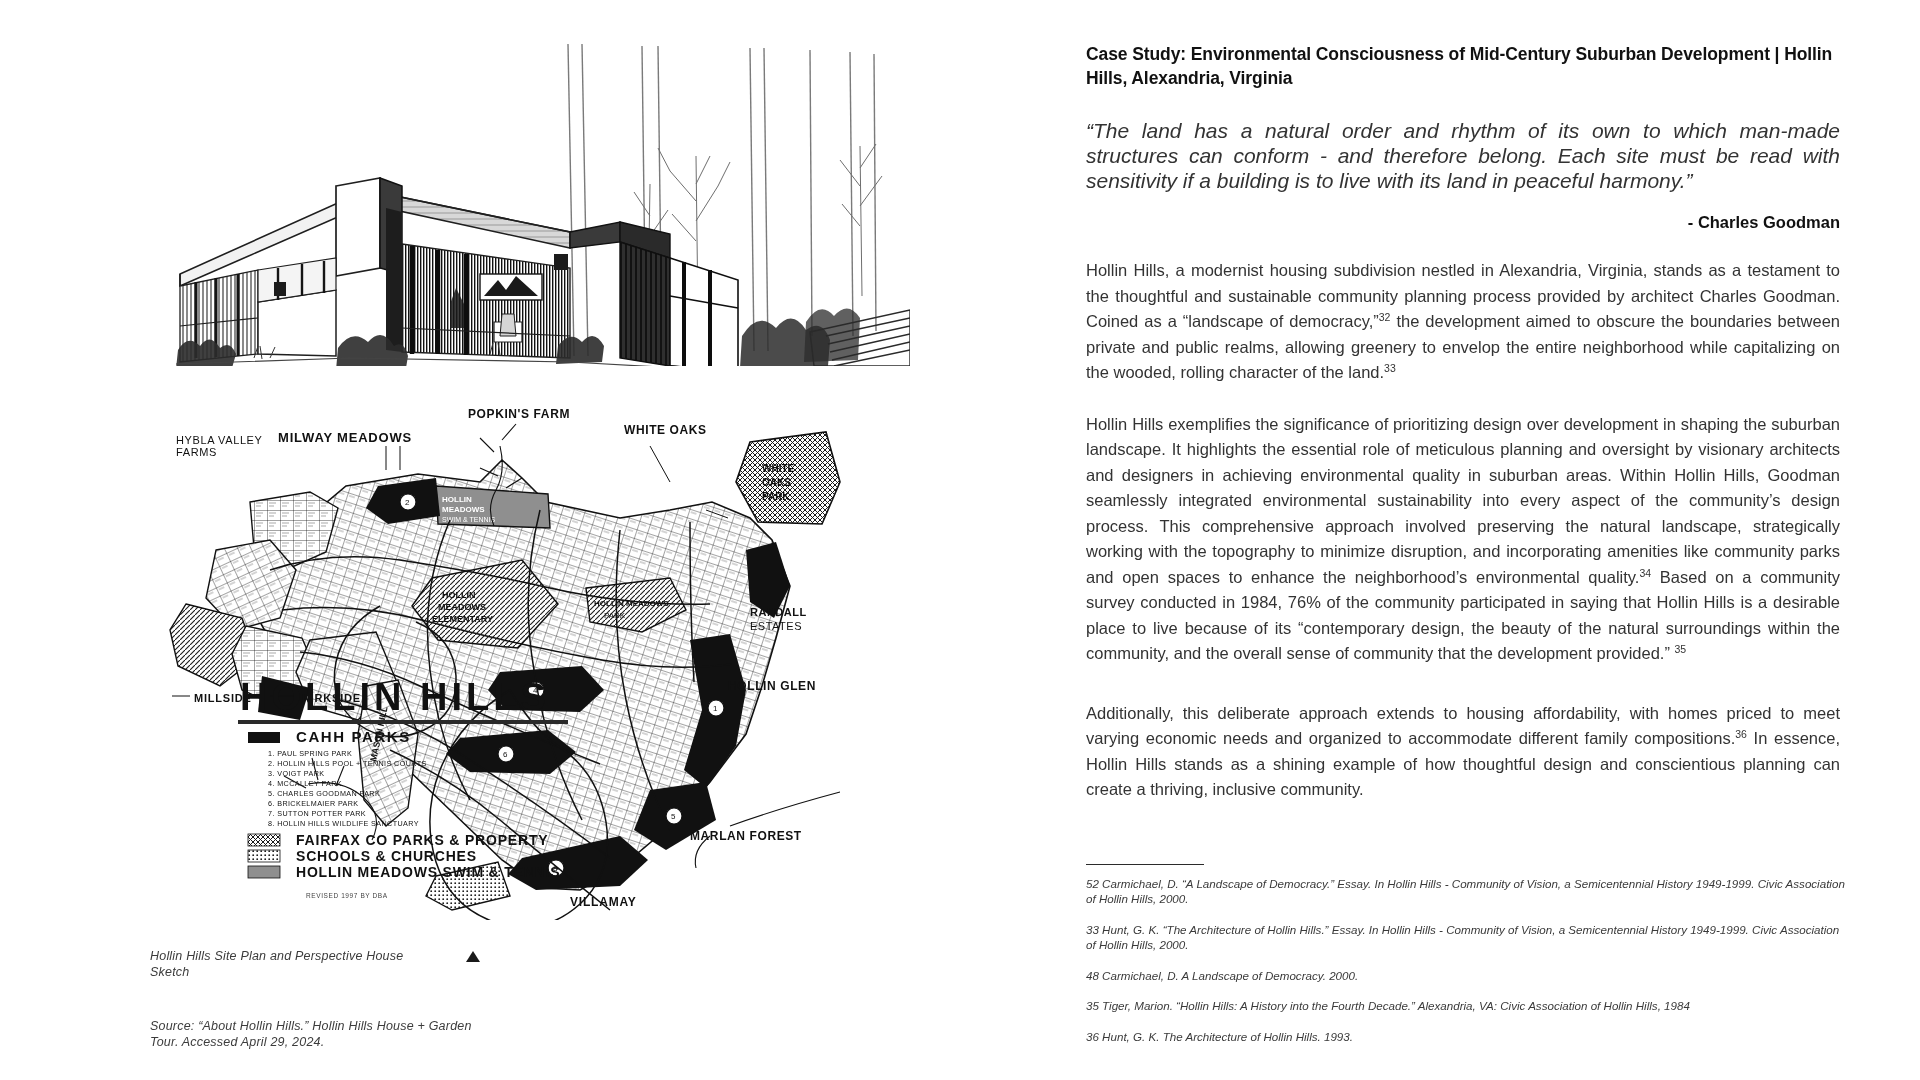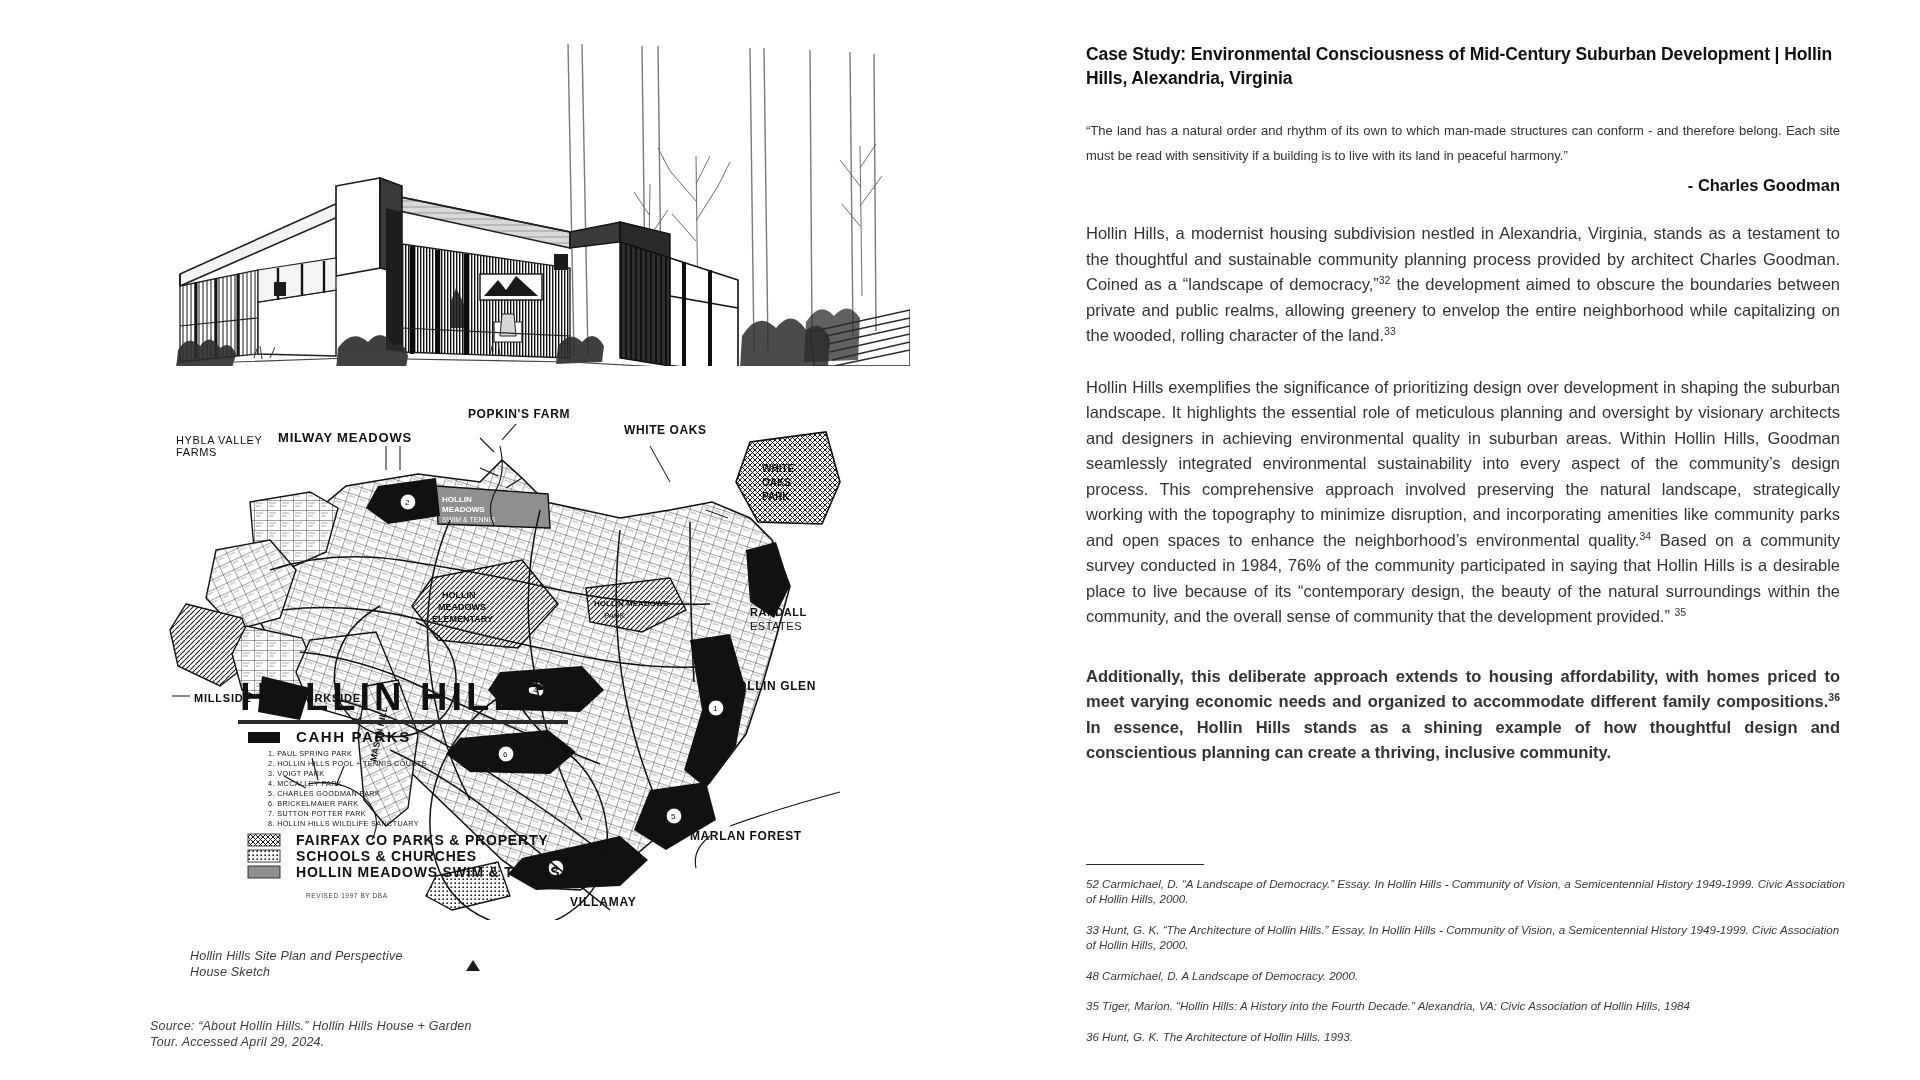--- a/index.html
+++ b/index.html
@@ -32,21 +32,21 @@
     left: 150px; top: 948px;
     width: 330px;
   }
   .caption-line {
     font-style: italic;
     font-size: 12.5px;
     line-height: 16px;
     color: #3c3c3c;
     letter-spacing: .2px;
   }
-  .caption-title-row { display: flex; align-items: center; gap: 24px; margin-left: 40px; }
+  .caption-title-row { display: flex; align-items: flex-start; gap: 24px; }
   .caption-title-row .cap-txt { flex: 1; }
   .up-triangle {
     width: 0; height: 0;
     border-left: 7px solid transparent;
     border-right: 7px solid transparent;
     border-bottom: 11px solid #1a1a1a;
     margin-top: 3px;
     flex: 0 0 auto;
   }
   .caption-source { margin-top: 38px; }
@@ -60,40 +60,41 @@
   }
   .doc-title {
     font-size: 17.5px;
     font-weight: bold;
     line-height: 24px;
     color: #111111;
     letter-spacing: -0.1px;
   }
   .pull-quote {
     margin-top: 28px;
-    font-size: 13px;
+    font-style: italic;
+    font-size: 21px;
     line-height: 25px;
     color: #333333;
     text-align: justify;
   }
   .quote-attrib {
-    margin-top: 8px;
+    margin-top: 20px;
     text-align: right;
     font-weight: bold;
     font-size: 16.5px;
     color: #111111;
   }
   .body-para {
     margin-top: 26px;
     font-size: 16.5px;
     line-height: 25.5px;
     color: #333333;
     text-align: justify;
   }
-  .body-para.spaced-top { margin-top: 34px; font-weight: bold; }
+  .body-para.spaced-top { margin-top: 34px; }
   sup { font-size: 10.5px; vertical-align: super; line-height: 0; }
 
   .footnotes {
     position: absolute;
     left: 26px; bottom: 36px;
     width: 760px;
   }
   .fn-rule {
     width: 118px; height: 0;
     border-top: 1.6px solid #2b2b2b;

